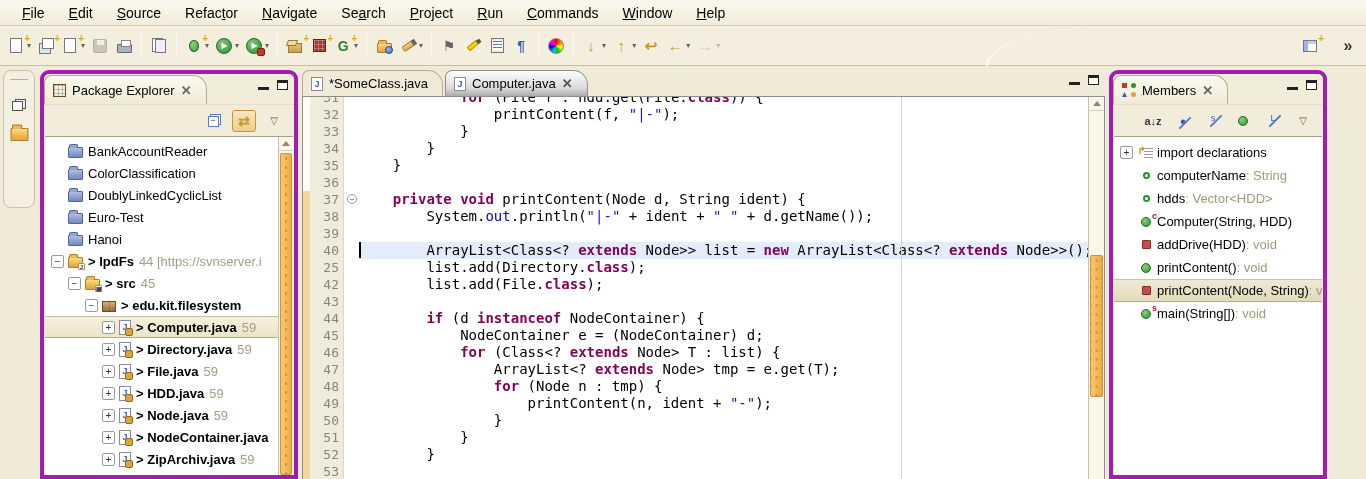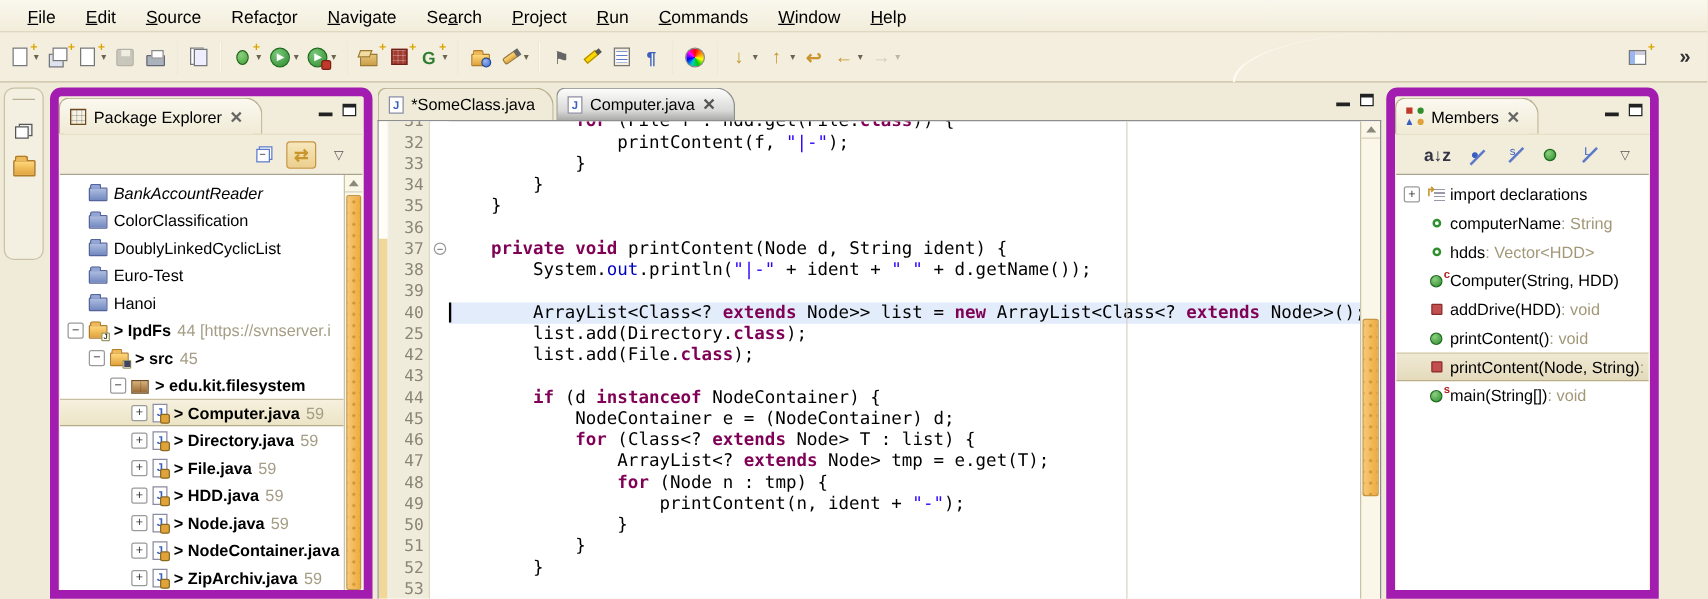--- a/index.html
+++ b/index.html
@@ -75,21 +75,21 @@
   .a-wheel { width:16px; height:16px; border-radius:50%; border:1px solid #888;
     background:conic-gradient(#f00,#ff8000,#ff0,#0c0,#0cc,#00f,#f0f,#f00); }
   .a-arrow { font-size:15px; font-weight:bold; color:#c8962c; }
   .a-arrow.dis { color:#999; }
   .a-tbl { width:14px; height:12px; background:#fff; border:1px solid #777;
     background-image:linear-gradient(90deg,#9ab6f0 4px, transparent 4px), linear-gradient(#ccd 3px, transparent 3px); }
   .a-chev { font-size:16px; font-weight:bold; color:#333; }
 
   
   .main { position:absolute; top:67px; left:0; right:0; bottom:0; }
-  .panel { position:absolute; background:#f2edda; border:7px solid #a21caf; border-radius:9px 9px 0 0; }
+  .panel { position:absolute; background:#f2edda; border:4px solid #a21caf; border-radius:9px 9px 0 0; }
   .fastview { position:absolute; left:3px; top:3px; width:32px; height:138px; border:1px solid #c9c2a6;
     border-radius:8px; background:#f4f0e1; display:flex; flex-direction:column; align-items:center; padding-top:8px; gap:16px; }
   .fastview .grip { width:18px; height:2px; border-top:1px solid #b8b093; margin-bottom:2px; }
   .fv-restore { position:relative; width:14px; height:12px; }
   .fv-restore:before,.fv-restore:after { content:""; position:absolute; width:9px; height:8px; border:1px solid #555; background:#eee; }
   .fv-restore:before { right:0; top:0; } .fv-restore:after { left:0; bottom:0; background:#fff; }
 
   .phead { height:30px; position:relative; }
   .ptab { position:absolute; left:0px; top:1px; height:29px; display:flex; align-items:center; gap:6px;
     padding:0 14px 0 8px; background:linear-gradient(#fbf8ef,#f0ebd6); border:1px solid #b5ad8c; border-bottom:none;
@@ -433,21 +433,21 @@
         </span>
       <span class="vb-btn pressed">
           <span class="link-arrows">⇄</span>
         </span>
       <span class="vb-btn">
           <span class="viewmenu">▽</span>
         </span>
     </div>
     <div class="pcontent">
       <div class="tree" id="pkg-tree">
-          <div class="trow" style="padding-left: 6px; font-style: italic;">
+          <div class="trow" style="padding-left: 6px;">
             <span class="texp none">+</span>
             <span class="ticon t-folder"></span>
             <span class="tlabel">BankAccountReader</span>
           </div>
           <div class="trow" style="padding-left: 6px;">
             <span class="texp none">+</span>
             <span class="ticon t-folder"></span>
             <span class="tlabel">ColorClassification</span>
           </div>
           <div class="trow" style="padding-left: 6px;">
@@ -627,21 +627,21 @@
         <span>Members</span>
         <span class="close">✕</span>
       </div>
       <div class="minmax">
         <span class="mm-min"></span>
         <span class="mm-max"></span>
       </div>
     </div>
     <div class="viewbar">
       <span class="vb-btn">
-          <span class="mt-icn" style="color:#334;font-size:14px;font-weight:bold">a↓z</span>
+          <span class="mt-icn" style="color:#334;font-size:11px;font-weight:bold">a↓z</span>
         </span>
       <span class="vb-btn">
           <span class="mt-icn slashed">●</span>
         </span>
       <span class="vb-btn">
           <span class="mt-icn slashed"><sup>s</sup></span>
         </span>
       <span class="vb-btn">
           <span class="mt-green"></span>
         </span>

